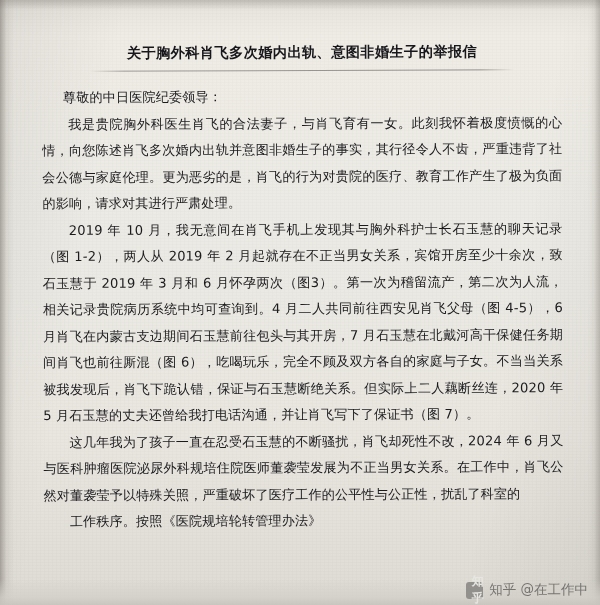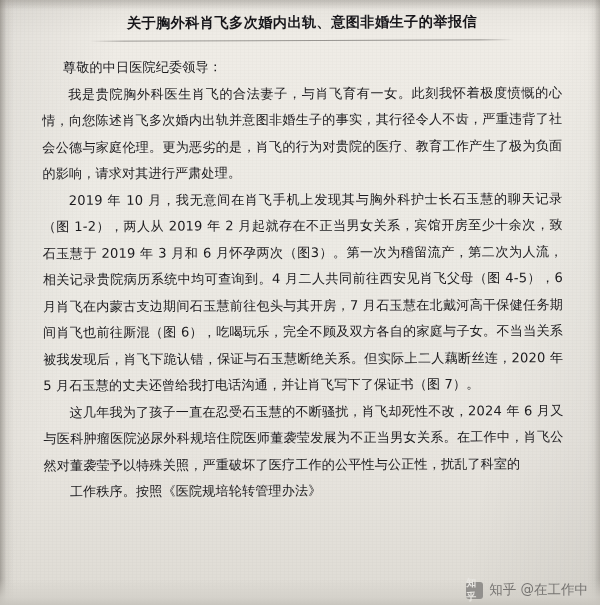--- a/index.html
+++ b/index.html
@@ -47,21 +47,21 @@
     pointer-events: none;
   }
   .edge-top {
     position: absolute;
     left: 0; right: 0; top: 0; height: 10px;
     background: linear-gradient(180deg, rgba(120,115,108,0.35) 0%, rgba(255,255,255,0) 100%);
     pointer-events: none;
   }
   .content {
     position: relative;
-    padding: 2px 38px 0 42px;
+    padding: 32px 38px 0 42px;
     box-sizing: border-box;
     height: 100%;
   }
   .doc-title {
     font-family: "DejaVu Sans", "Liberation Sans", sans-serif;
     font-weight: bold;
     font-size: 14.2px;
     color: #17161a;
     text-align: center;
     letter-spacing: 0.4px;
@@ -114,26 +114,27 @@
     font-size: 13.5px;
     font-family: "DejaVu Sans", "Liberation Sans", sans-serif;
     opacity: 0.92;
   }
   .wm-logo {
     width: 17px;
     height: 17px;
     border-radius: 3px;
     background: #8d8b88;
     color: #e9e7e3;
-    font-size: 10px;
+    font-size: 12px;
     font-weight: bold;
     display: flex;
     align-items: center;
     justify-content: center;
     letter-spacing: -0.5px;
+    text-align: right;
   }
   .wm-text { white-space: nowrap; }
   .last-line-clip {
     overflow: hidden;
   }
 </style>
 </head>
 <body>
 
 <div class="page">

